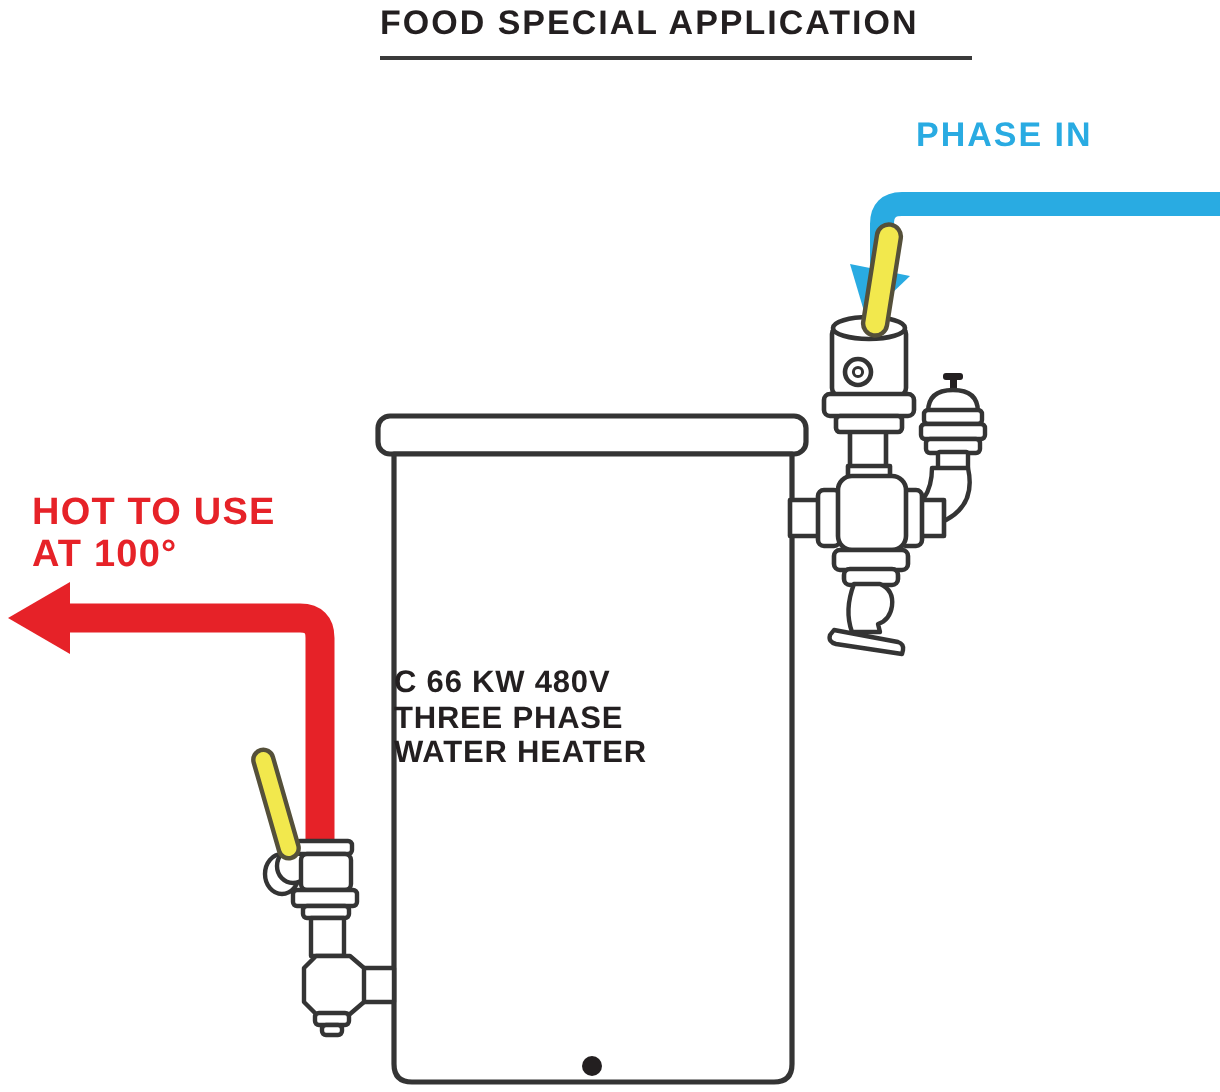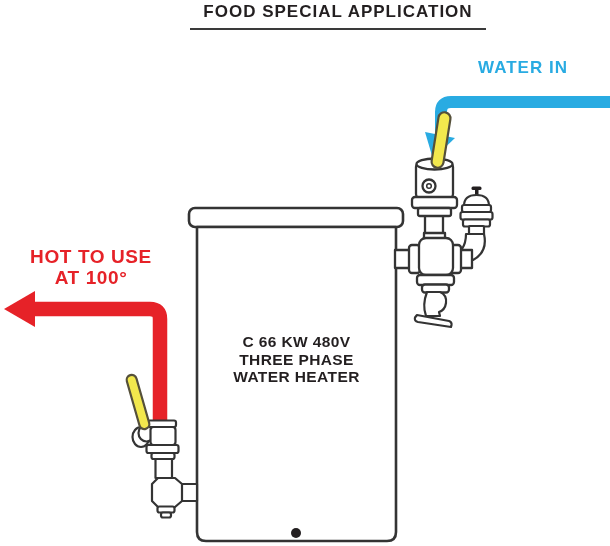--- a/index.html
+++ b/index.html
@@ -1,21 +1,21 @@
 <!DOCTYPE html>
 <html><head>
 <meta charset="utf-8">
 <style>
   html,body{margin:0;padding:0;background:#fff;}
   .canvas{
     position:relative;width:610px;height:546px;background:#fff;overflow:hidden;
     font-family:"Liberation Sans",sans-serif;
   }
   .canvas svg{position:absolute;left:0;top:0;}
-  .lbl{position:absolute;font-weight:700;text-align:center;letter-spacing:.6px;}
+  .lbl{position:absolute;font-weight:700;text-align:left;letter-spacing:.6px;}
   .title{
     left:190px;top:2px;width:296px;font-size:17px;color:#231F20;
     letter-spacing:1px;padding-bottom:6px;border-bottom:2.6px solid #3a3a3a;
   }
   .cold-label{left:458px;top:58px;width:130px;font-size:17px;color:#29ABE2;letter-spacing:1px;}
   .hot-label{left:16px;top:246px;width:150px;font-size:19px;color:#E62228;line-height:21px;}
   .tank-label{left:197px;top:333px;width:199px;font-size:15.5px;color:#231F20;line-height:17.5px;letter-spacing:.4px;}
 </style>
 </head>
 <body>
@@ -92,21 +92,21 @@
       <rect x="161" y="512.5" width="10" height="5" rx="2"></rect>
       <rect x="133" y="374" width="10" height="56" rx="5" transform="rotate(-16 138 402)" stroke="#55503a" stroke-width="2.2" fill="#F2E84D"></rect>
     </g>
   </svg>
 
   <div class="lbl title">
     <span>FOOD SPECIAL APPLICATION</span>
   </div>
 
   <div class="lbl cold-label">
-    <span style="color: rgb(41, 171, 226);">WATER IN</span>
+    <span style="color: rgb(41, 171, 226);">PHASE IN</span>
   </div>
 
   <div class="lbl hot-label" style="color: rgb(230, 34, 40);">
     <div>HOT TO USE</div>
     <div>AT 100°</div>
   </div>
 
   <div class="lbl tank-label" style="color: rgb(35, 31, 32);">
     <div>C 66 KW 480V</div>
     <div>THREE PHASE</div>

